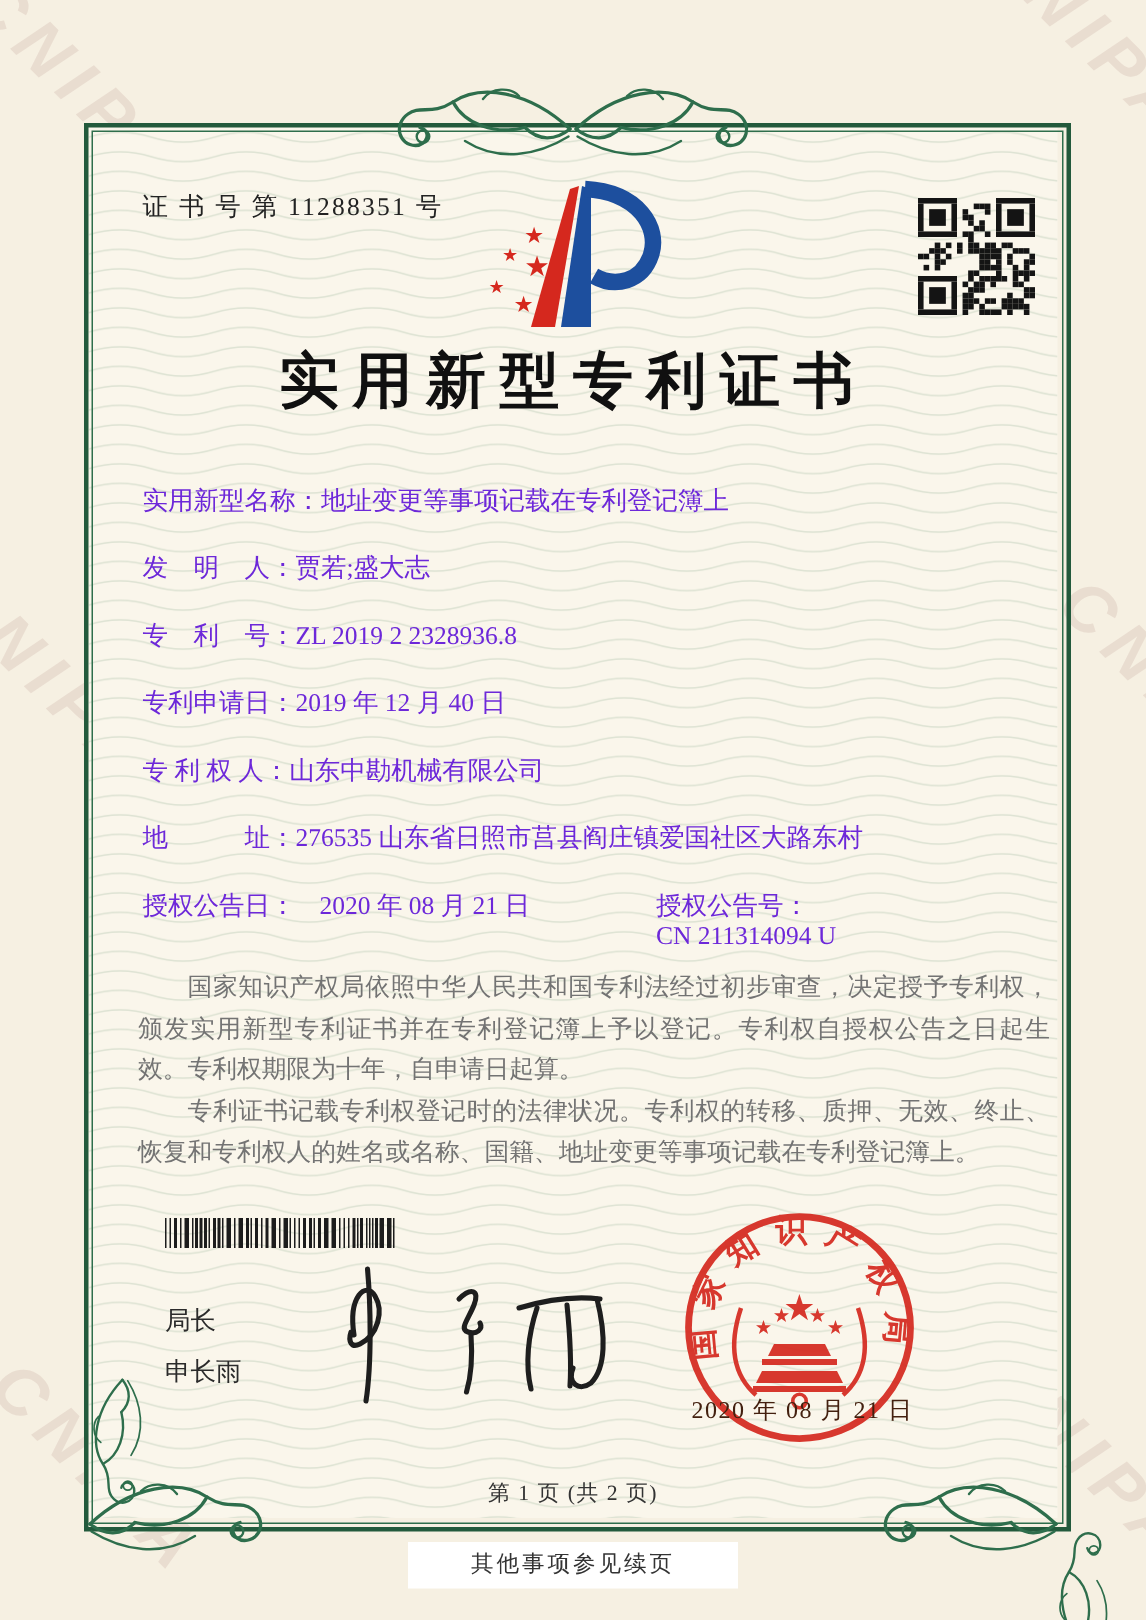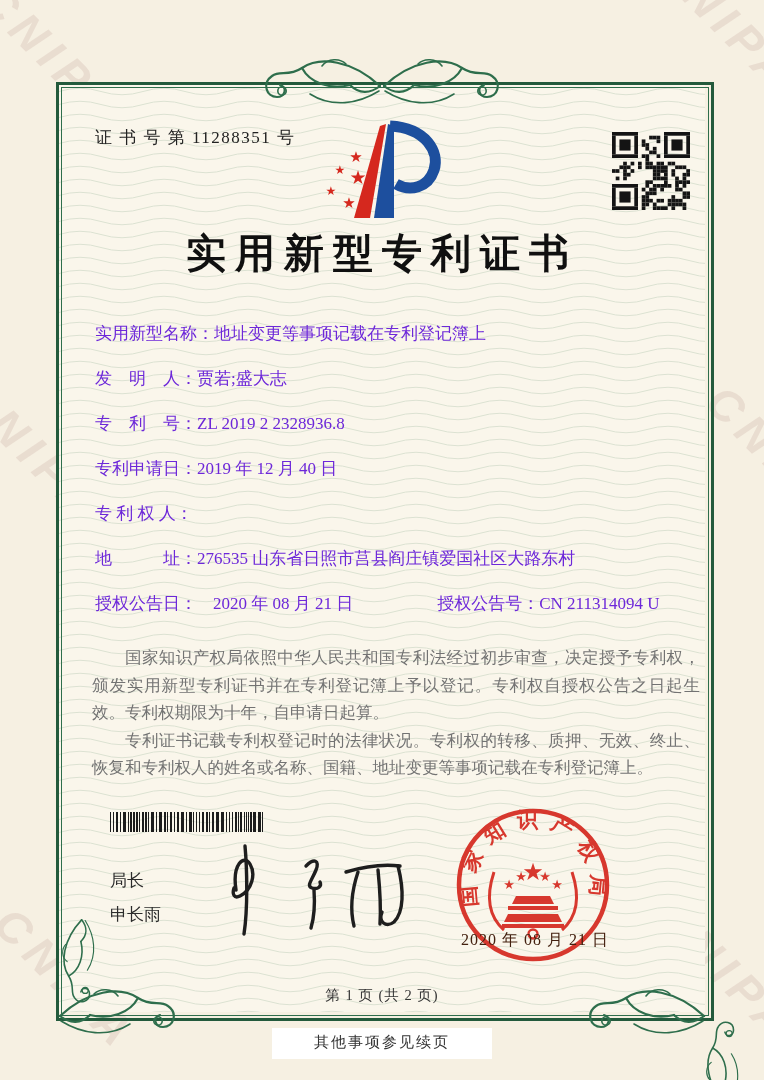--- a/index.html
+++ b/index.html
@@ -56,21 +56,21 @@
     position:absolute;left:0;top:226px;width:764px;
     text-align:center;font-size:40px;font-weight:bold;color:#101010;
     letter-spacing:9px;
   }
 
   .fields{position:absolute;left:95px;top:324px;width:600px;}
   .frow{display:flex;font-size:17px;line-height:20px;margin-bottom:25px;color:#6d28d9;}
   .frow .lbl{flex:0 0 auto;white-space:pre;}
   .frow .val{white-space:pre;}
   .frow.double{gap:16px;}
-  .frow.double .pair2{margin-left:68px;display:flex;}
+  .frow.double .pair2{margin-left:68px;display:flex;flex-direction:column;}
 
   .paras{
     position:absolute;left:92px;top:644px;width:608px;
     font-size:16.5px;line-height:27.5px;color:#737373;
     text-align:justify;
   }
   .paras p{margin:0;text-indent:2em;}
 
   .barcode{position:absolute;left:110px;top:812px;width:196px;height:20px;display:flex;align-items:stretch;}
   .barcode i{display:block;background:#1c1c1c;}
@@ -312,20 +312,21 @@
       <div class="frow">
         <span class="lbl">专　利　号：</span>
         <span class="val">ZL 2019 2 2328936.8</span>
       </div>
       <div class="frow">
         <span class="lbl">专利申请日：</span>
         <span class="val">2019 年 12 月 40 日</span>
       </div>
       <div class="frow">
         <span class="lbl">专 利 权 人：</span>
+        <span class="val">山东中勘机械有限公司</span>
       </div>
       <div class="frow">
         <span class="lbl">地　　　址：</span>
         <span class="val">276535 山东省日照市莒县阎庄镇爱国社区大路东村</span>
       </div>
       <div class="frow double">
         <span class="lbl">授权公告日：</span>
         <span class="val">2020 年 08 月 21 日</span>
         <span class="pair2">
           <span class="lbl">授权公告号：</span>

